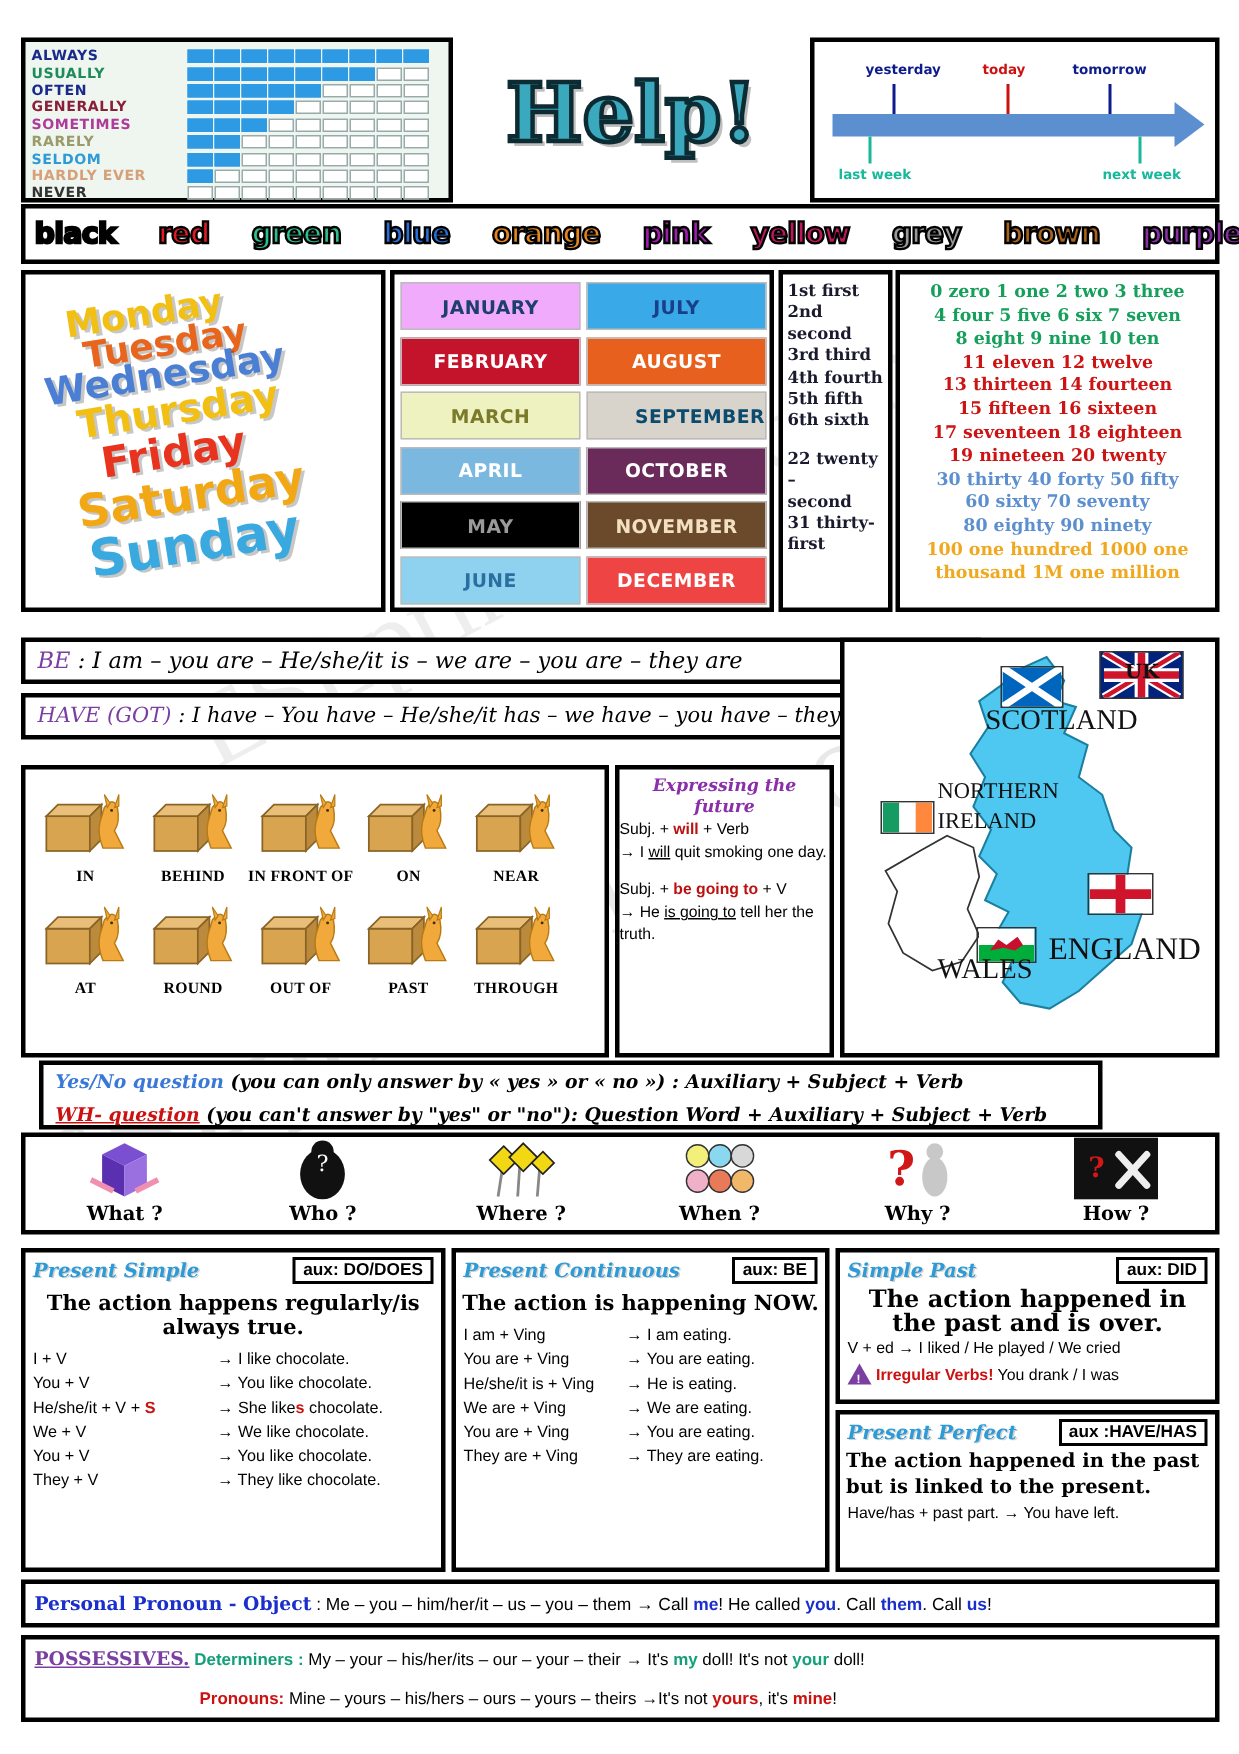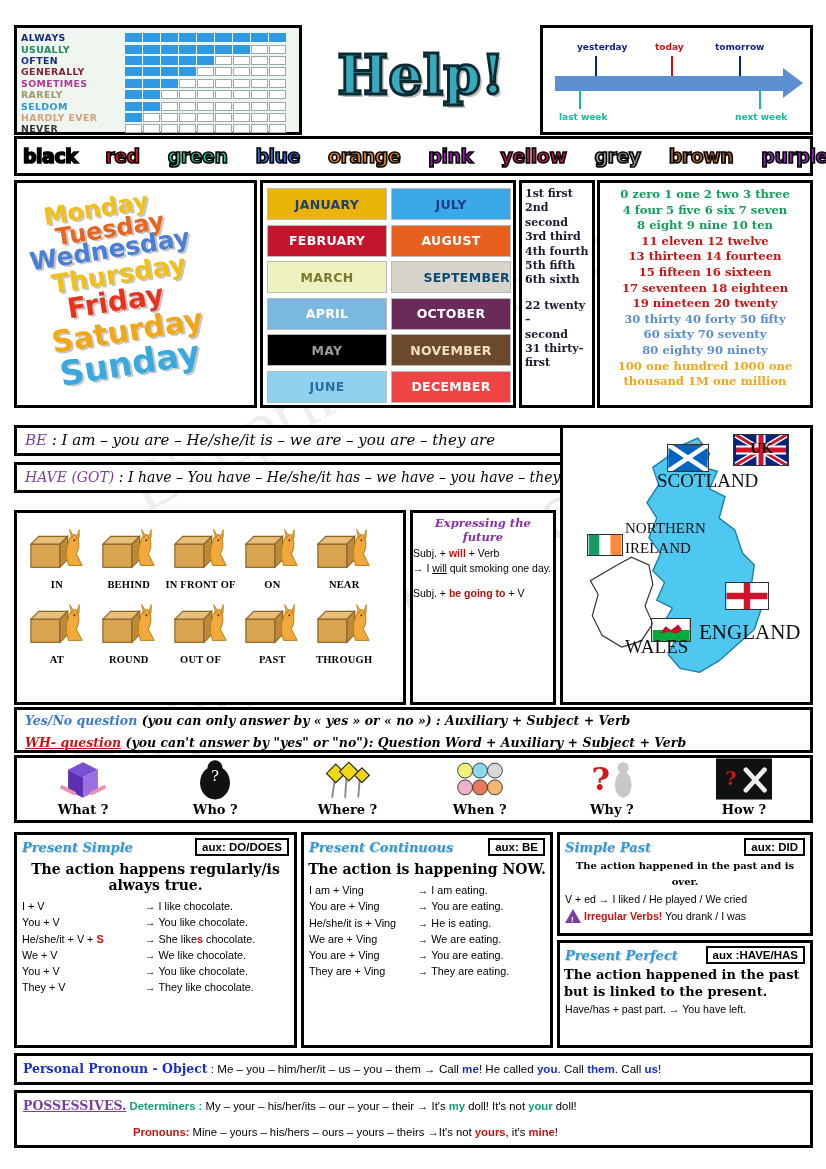--- a/index.html
+++ b/index.html
@@ -78,21 +78,21 @@
   .prep .art{height:60px;position:relative;}
   .prep .plab{font-family:"Liberation Serif",serif;font-size:10.5px;font-weight:bold;letter-spacing:.2px;}
   
   #future{left:410px;top:510px;width:146px;height:195px;}
   .fut-title{font-family:"DejaVu Serif",serif;font-style:italic;font-weight:bold;
     font-size:11.5px;color:#8a2fa8;text-align:center;padding:3px 0 2px;}
   .fut-p{font-size:10.5px;line-height:15px;padding:0 0;}
   .fut-p b{color:#bb1111;}
   .u{text-decoration:underline;}
   
-  #qrules{left:14px;top:707px;width:799px;height:46px;}
+  #qrules{left:26px;top:707px;width:709px;height:46px;}
   .q-line{font-family:"DejaVu Serif",serif;font-style:italic;font-weight:bold;
     font-size:12.5px;line-height:22px;padding-left:8px;white-space:nowrap;}
   .q-yes{color:#3a78d8;}.q-wh{color:#cc1111;text-decoration:underline;}
   
   #qwords{left:14px;top:755px;width:799px;height:68px;}
   .qw-row{display:flex;height:100%;align-items:flex-end;}
   .qw{flex:1;text-align:center;position:relative;height:100%;}
   .qw .pic{height:44px;position:relative;}
   .qw .lab{font-family:"DejaVu Serif",serif;font-weight:bold;font-size:13px;padding-bottom:2px;}
   
@@ -312,21 +312,21 @@
         <div class="day" style="left: 12px; top: 52px; font-size: 25px; color: rgb(74, 127, 212); transform: rotate(-9deg);">Wednesday</div>
         <div class="day" style="left: 34px; top: 76px; font-size: 26px; color: rgb(242, 192, 20); transform: rotate(-9deg);">Thursday</div>
         <div class="day" style="left: 50px; top: 102px; font-size: 28px; color: rgb(232, 51, 30); transform: rotate(-9deg);">Friday</div>
         <div class="day" style="left: 34px; top: 130px; font-size: 30px; color: rgb(242, 168, 20); transform: rotate(-9deg);">Saturday</div>
         <div class="day" style="left: 42px; top: 160px; font-size: 34px; color: rgb(58, 169, 224); transform: rotate(-9deg);">Sunday</div>
       </div>
   </div>
 
   <div class="box" id="months">
     <div class="m-col m-left" id="m-left">
-        <div class="m-band" style="background: #eab308;">
+        <div class="m-band" style="background: #f0abfc;">
           <span style="color: rgb(28, 63, 110); text-align: center;">JANUARY</span>
         </div>
         <div class="m-band" style="background: rgb(196, 20, 44);">
           <span style="color: rgb(255, 255, 255); text-align: center;">FEBRUARY</span>
         </div>
         <div class="m-band" style="background: rgb(238, 242, 192);">
           <span style="color: rgb(122, 122, 42); text-align: center;">MARCH</span>
         </div>
         <div class="m-band" style="background: rgb(122, 184, 224);">
           <span style="color: rgb(255, 255, 255); text-align: center;">APRIL</span>
@@ -577,20 +577,23 @@
     <div class="fut-title">Expressing the future</div>
     <div class="fut-p">
       <span>Subj. + </span><b>will</b><span> + Verb</span>
     </div>
     <div class="fut-p">
       <span>→ I </span><span class="u">will</span><span> quit smoking one day.</span>
     </div>
     <div class="fut-p" style="margin-top:10px;">
       <span>Subj. + </span><b>be going to</b><span> + V</span>
     </div>
+    <div class="fut-p">
+      <span>→ He </span><span class="u">is going to</span><span> tell her the truth.</span>
+    </div>
   </div>
 
   <div class="box" id="qrules">
     <div class="q-line"><span class="q-yes">Yes/No question</span><span> (you can only answer by « yes » or « no ») : Auxiliary + Subject + Verb</span></div>
     <div class="q-line"><span class="q-wh">WH- question</span><span> (you can't answer by "yes" or "no"): Question Word + Auxiliary + Subject + Verb</span></div>
   </div>
 
   <div class="box" id="qwords">
     <div class="qw-row" id="qw-row">
         <div class="qw">
@@ -726,21 +729,21 @@
           <div class="r">→ They are eating.</div>
         </div>
       </div>
   </div>
 
   <div class="tense" id="t-sp">
     <div class="t-head">
       <span class="t-name">Simple Past</span>
       <span class="t-aux">aux: DID</span>
     </div>
-    <div class="t-rule" style="font-size:10px;padding:2px 3px 1px;">The action happened in the past and is over.</div>
+    <div class="t-rule" style="font-size:16px;padding:2px 3px 1px;">The action happened in the past and is over.</div>
     <div class="t-extra">V + ed   → I liked / He played / We cried</div>
     <div class="t-extra">
       <span class="warn"></span><span class="irr">Irregular Verbs!</span><span> You drank / I was</span>
     </div>
   </div>
 
   <div class="tense" id="t-pp">
     <div class="t-head">
       <span class="t-name">Present Perfect</span>
       <span class="t-aux">aux :HAVE/HAS</span>

